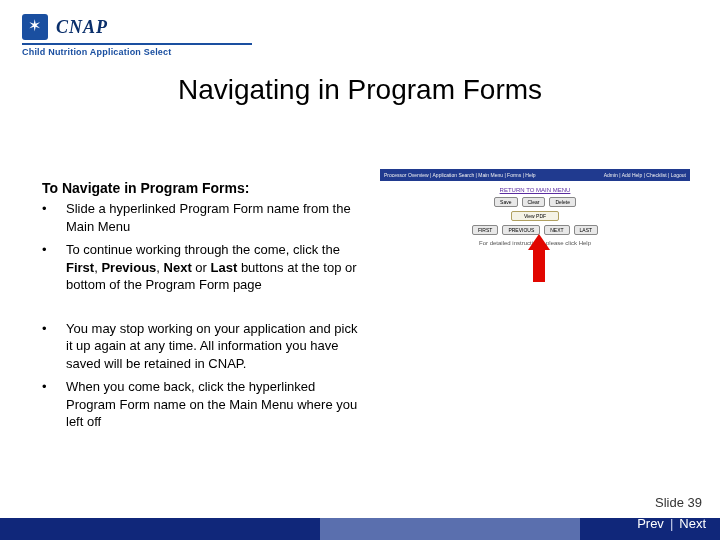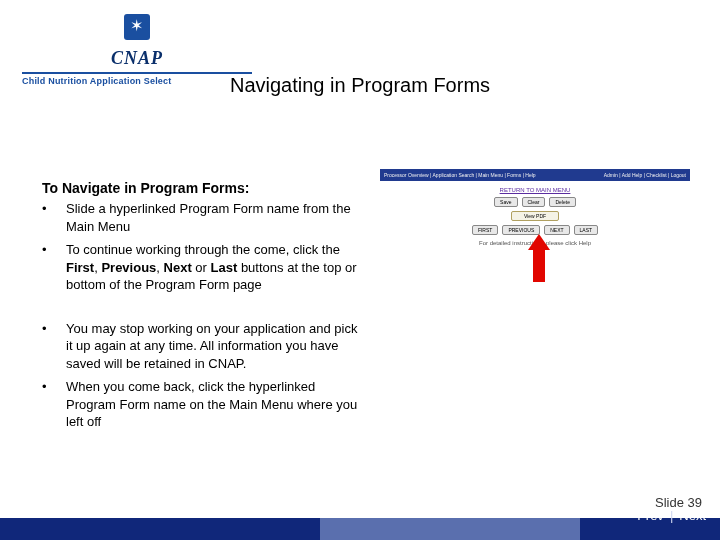--- a/index.html
+++ b/index.html
@@ -1,29 +1,29 @@
 <!DOCTYPE html>
 <html><head>
 <meta charset="utf-8">
 <style>
   * { box-sizing: border-box; margin: 0; padding: 0; }
   html, body { width: 720px; height: 540px; font-family: Arial, Helvetica, sans-serif; background: #fff; color: #000; }
   .slide { position: relative; width: 720px; height: 540px; overflow: hidden; }
 
   
   .logo-block { position: absolute; top: 14px; left: 22px; width: 230px; }
-  .logo-row { display: flex; align-items: center; gap: 8px; flex-direction: column; }
+  .logo-row { display: flex; align-items: center; gap: 8px; }
   .logo-icon { width: 26px; height: 26px; background: #1a4fa0; border-radius: 3px; position: relative; }
   .logo-icon::after { content: "✶"; color: #fff; position: absolute; top: 2px; left: 6px; font-size: 16px; }
   .logo-text { font-family: Georgia, 'Times New Roman', serif; font-weight: bold; font-style: italic; color: #0a2f6b; font-size: 18px; letter-spacing: 1px; }
   .logo-divider { height: 2px; background: #1a4fa0; margin: 3px 0 2px 0; }
   .logo-sub { font-size: 9px; color: #1a4fa0; font-weight: bold; letter-spacing: 0.2px; }
 
   
-  .title { position: absolute; top: 74px; left: 0; width: 720px; text-align: center; font-size: 20px; font-weight: normal; }
+  .title { position: absolute; top: 74px; left: 0; width: 720px; text-align: center; font-size: 28px; font-weight: normal; }
 
   
   .subtitle { position: absolute; top: 180px; left: 42px; font-size: 14px; font-weight: bold; }
 
   
   .bullets { position: absolute; top: 200px; left: 42px; width: 320px; font-size: 13px; line-height: 1.35; }
   .bullets ul { list-style: none; }
   .bullets li { display: flex; margin-bottom: 6px; }
   .bullets li .dot { width: 24px; flex-shrink: 0; }
   .bullets .gap { height: 14px; }
@@ -42,21 +42,21 @@
 
   
   .arrow { position: absolute; top: 234px; left: 528px; width: 22px; height: 48px; }
   .arrow-head { width: 0; height: 0; border-left: 11px solid transparent; border-right: 11px solid transparent; border-bottom: 16px solid #e10600; }
   .arrow-stem { width: 12px; height: 32px; background: #e10600; margin: 0 auto; }
 
   
   .slidenum { position: absolute; bottom: 30px; right: 18px; font-size: 13px; color: #333; }
   .footer-bar { position: absolute; bottom: 0; left: 0; width: 720px; height: 22px; background: #10277a; }
   .footer-mid { position: absolute; bottom: 0; left: 320px; width: 260px; height: 22px; background: #5a6fae; }
-  .footer-nav { position: absolute; bottom: 16px; right: 14px; height: 17px; display: flex; align-items: center; gap: 6px; color: #fff; font-size: 13px; }
+  .footer-nav { position: absolute; bottom: 8px; right: 14px; height: 17px; display: flex; align-items: center; gap: 6px; color: #fff; font-size: 13px; }
   .footer-nav .sep { color: #cfd6ef; }
   .footer-nav a { color: #fff; text-decoration: none; cursor: pointer; }
 </style>
 </head>
 <body>
 
 <div class="slide">
 
   <div class="logo-block">
     <div class="logo-row">

